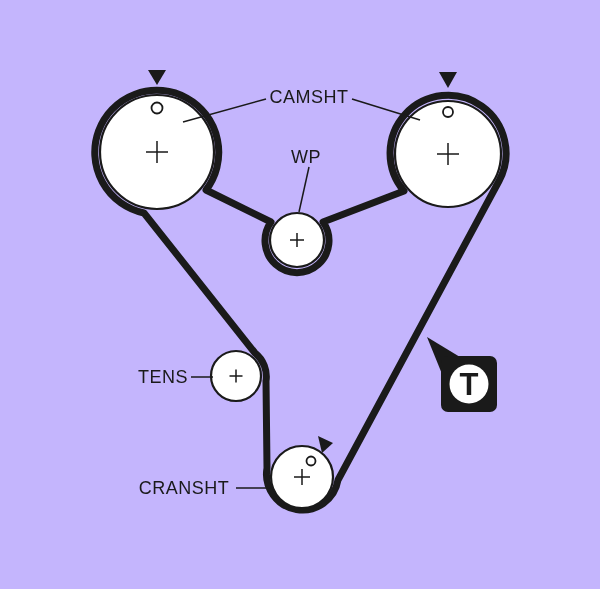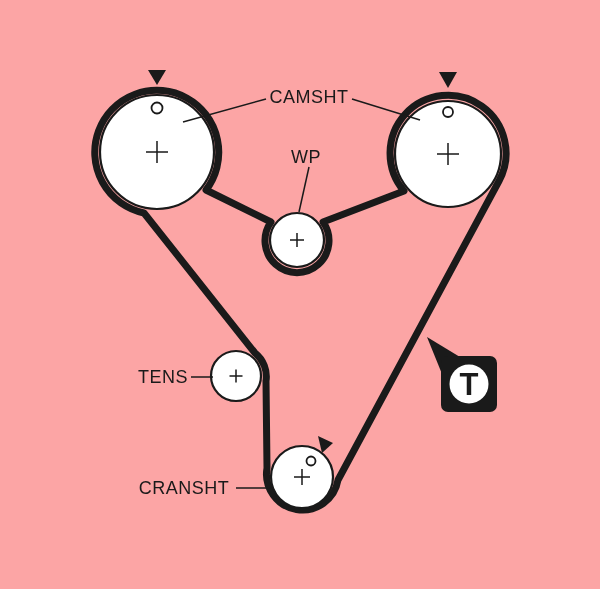--- a/index.html
+++ b/index.html
@@ -1,19 +1,19 @@
 <!DOCTYPE html>
 <html><head>
 <meta charset="utf-8">
 <style>
   html,body{margin:0;padding:0;background:#ffffff;}
   .stage{
     position:relative;
     width:600px;height:589px;
-    background:#fca5a5;
+    background:#c4b5fd;
     font-family:"Liberation Sans",sans-serif;
     overflow:hidden;
   }
   .stage svg{position:absolute;left:0;top:0;}
   .belt{fill:none;stroke:#1a1a1a;stroke-width:7;stroke-linejoin:round;stroke-linecap:round;}
   .pulley{fill:#ffffff;stroke:#1a1a1a;stroke-width:2.2;}
   .bolt{fill:#ffffff;stroke:#1a1a1a;stroke-width:1.8;}
   .cross{fill:none;stroke:#1a1a1a;stroke-width:1.5;}
   .leader{fill:none;stroke:#1a1a1a;stroke-width:1.5;}
   .marker{fill:#1a1a1a;stroke:none;}

